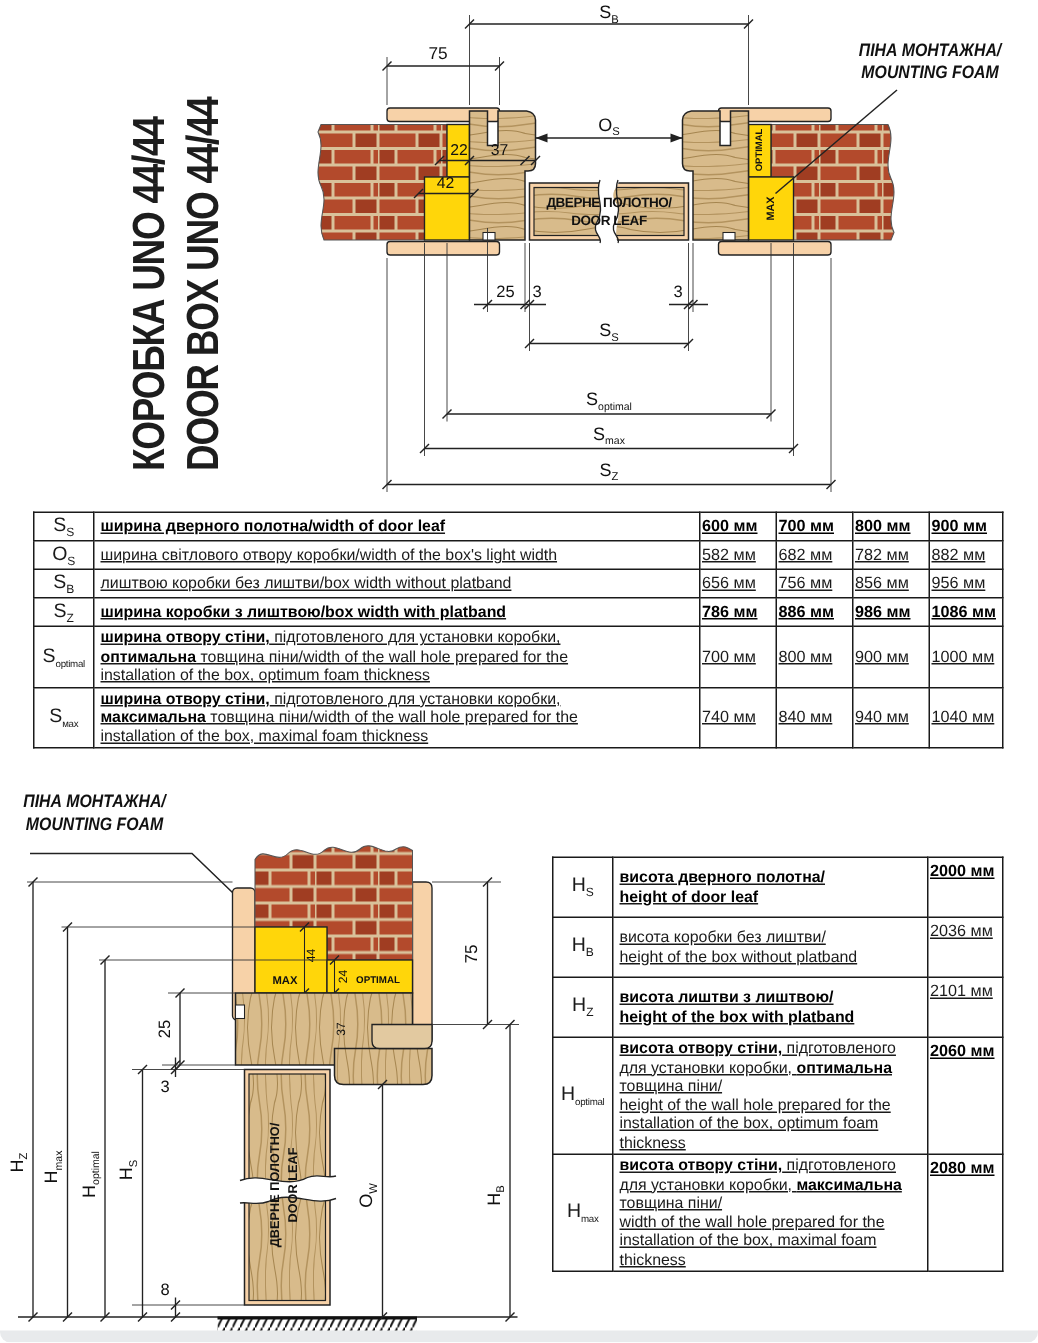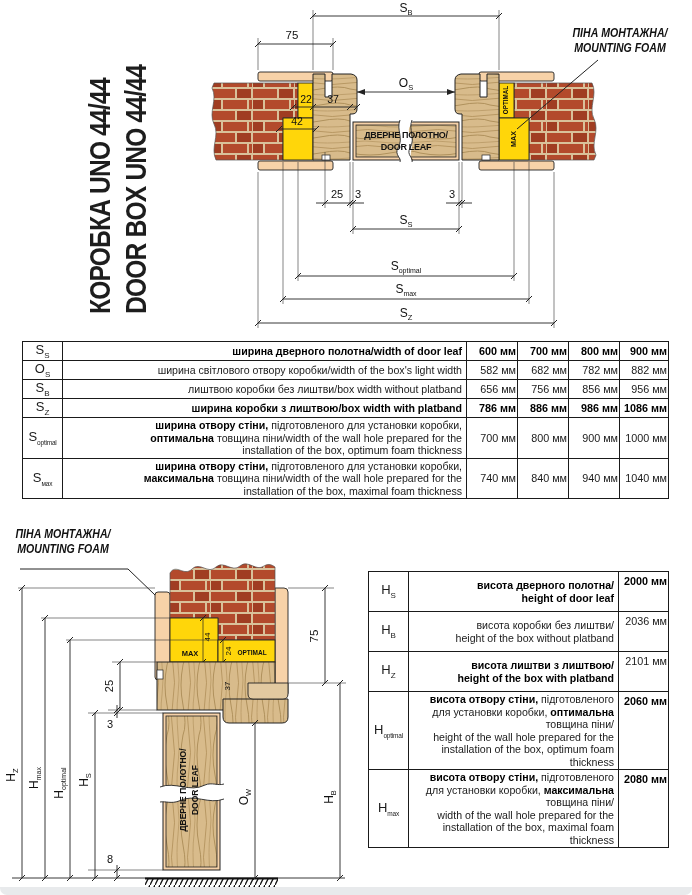--- a/index.html
+++ b/index.html
@@ -19,22 +19,22 @@
   
   table{border-collapse:collapse;background:#fff;}
   .size-table{position:absolute;left:22px;top:341px;width:646px;border:1.6px solid #1a1a1a;table-layout:fixed;}
   .height-table{position:absolute;left:368px;top:571px;width:300px;border:1.6px solid #1a1a1a;table-layout:fixed;}
   td{border:1px solid #1a1a1a;font-size:10.6px;line-height:1.18;vertical-align:middle;}
   .size-table tr{height:13px;}
   .height-table tr{height:40px;}
   td.sym{text-align:center;font-size:13px;padding:0;}
   td.sym sub{font-size:8px;}
   td.sym sub.small{font-size:6.5px;letter-spacing:-0.2px;}
-  td.desc{padding:1px 4px;text-align:right;}
-  td.val{text-align:right;font-size:10.8px;padding:0 1px;white-space:nowrap;}
+  td.desc{padding:1px 4px;text-align:left;text-decoration:underline;}
+  td.val{text-align:left;font-size:10.8px;padding:0 1px;white-space:nowrap;text-decoration:underline;}
   .height-table td.val{vertical-align:top;padding-top:3px;margin-top:23px;}
   .b{font-weight:700;color:#000;}
   .page-edge{position:absolute;left:0;top:887px;width:692px;height:8px;background:#e8eaec;border-radius:0 0 7px 7px;}
   .abs{position:absolute;}
 </style>
 </head>
 <body>
 
 <div class="page">
 

